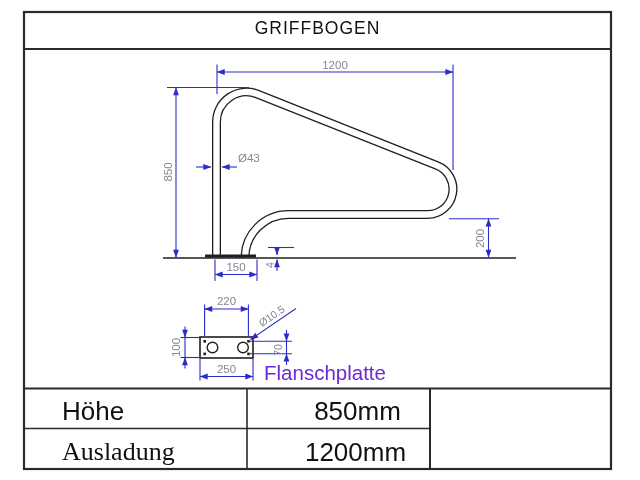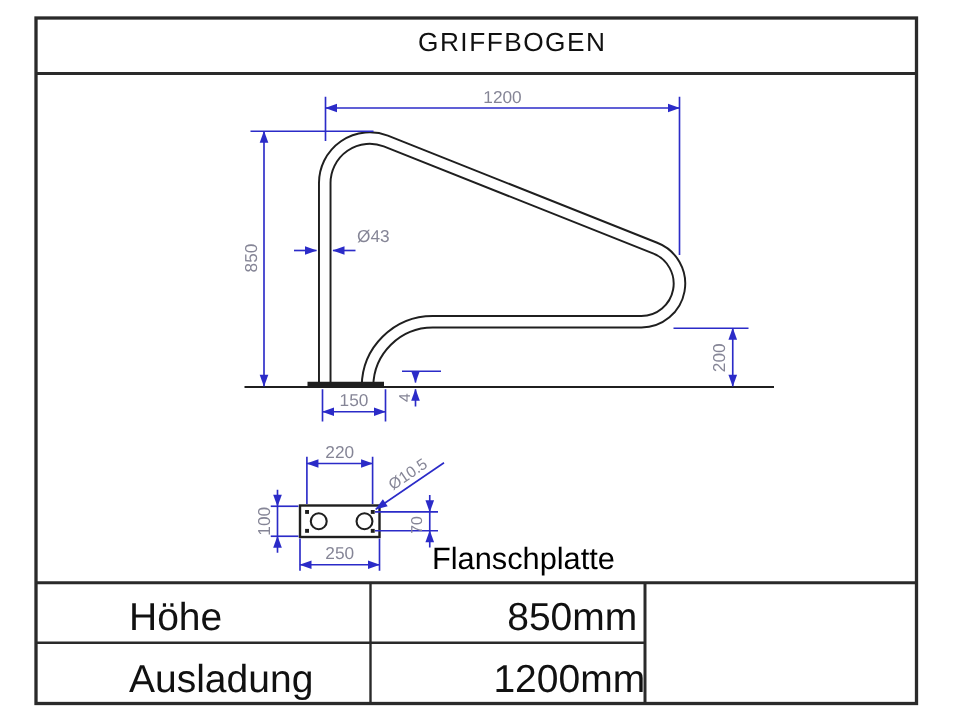--- a/index.html
+++ b/index.html
@@ -1,22 +1,22 @@
 <!DOCTYPE html>
 <html><head>
 <meta charset="utf-8">
 <style>
   html,body{margin:0;padding:0;background:#fff;}
   body{width:640px;height:480px;position:relative;overflow:hidden;
        font-family:"Liberation Sans",sans-serif;}
-  .abs{position:absolute;margin-left:24px;}
+  .abs{position:absolute;}
   #title-text{left:24px;top:18px;width:587px;text-align:center;
       font-size:17.5px;letter-spacing:1px;color:#111;}
   .cell-label{font-size:26px;color:#111;}
-  #flansch-label{font-size:20.5px;color:#000000;}
+  #flansch-label{font-size:20.5px;color:#6d28d9;}
   svg{position:absolute;left:0;top:0;}
   .dimtxt{fill:#858596;font-size:11.5px;font-family:"Liberation Sans",sans-serif;}
   .dimtxt-s{fill:#858596;font-size:10.5px;font-family:"Liberation Sans",sans-serif;}
 </style>
 </head>
 <body>
 
 <svg width="640" height="480" viewBox="0 0 640 480">
   <defs>
     <marker id="arr" viewBox="0 0 10 10" refX="9.6" refY="5" markerWidth="10" markerHeight="8" markerUnits="userSpaceOnUse" orient="auto-start-reverse">
@@ -117,14 +117,14 @@
     <text class="dimtxt-s" transform="translate(262,327) rotate(-34)" text-anchor="start">Ø10.5</text>
   </g>
 </svg>
 
 <div class="abs" id="title-text">GRIFFBOGEN</div>
 
 <div class="abs" id="flansch-label" style="left:264px;top:361px;">Flanschplatte</div>
 
 <div class="abs cell-label" style="left:62px;top:396px;">Höhe</div>
 <div class="abs cell-label" style="left:248px;top:396px;width:219px;text-align:center;">850mm</div>
-<div class="abs cell-label" style="left:62px;top:437px;">Ausladung</div>
+<div class="abs cell-label" style="left:62px;top:437px;font-family:Liberation Serif, serif;">Ausladung</div>
 <div class="abs cell-label" style="left:248px;top:437px;width:215px;text-align:center;">1200mm</div>
 
 </body></html>

